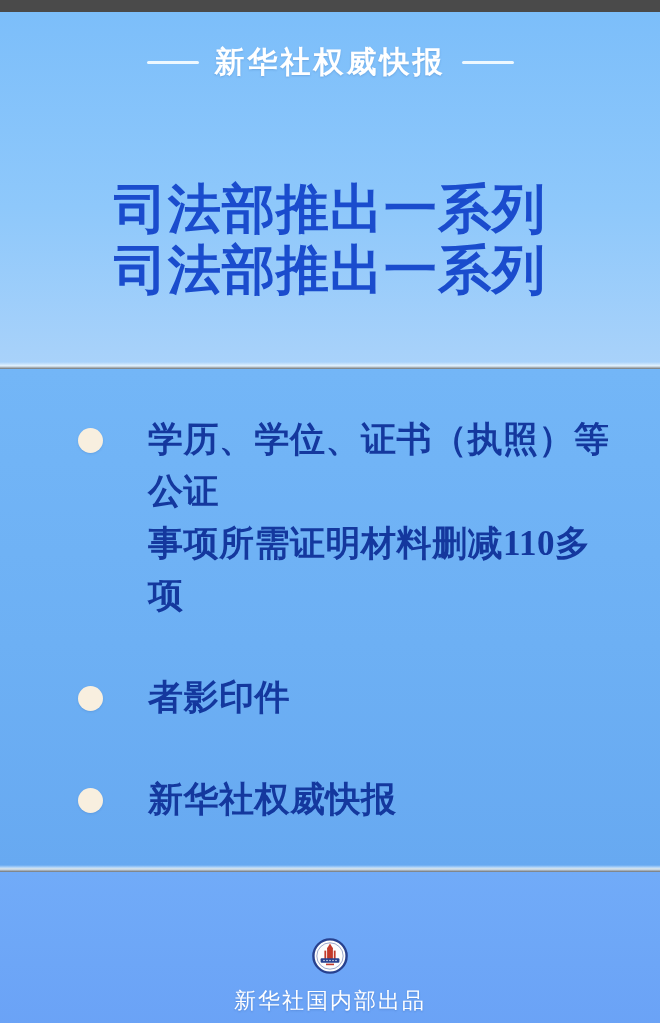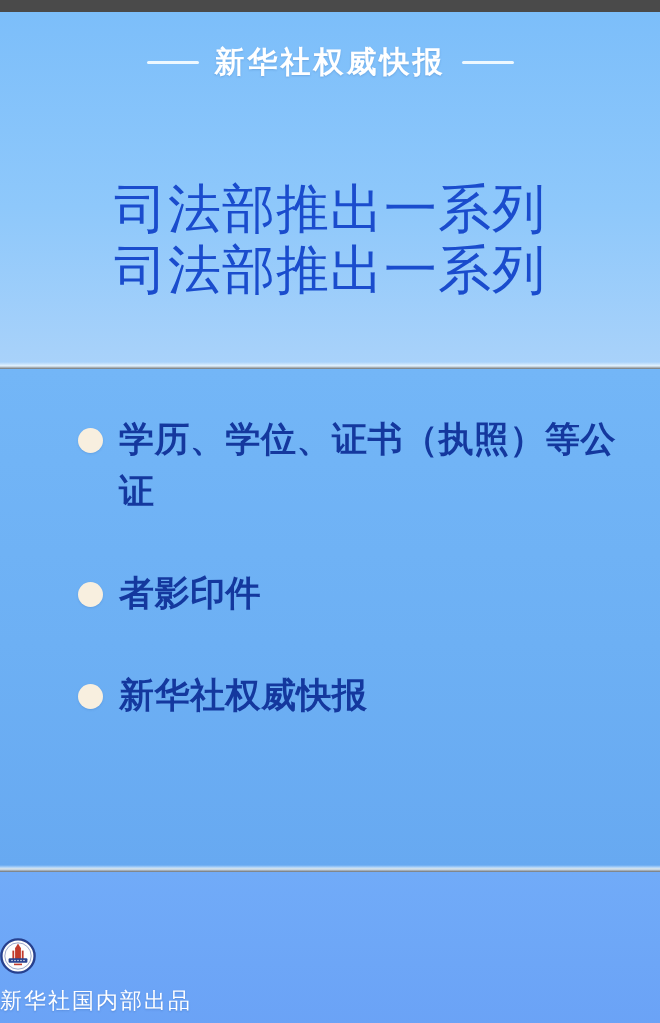--- a/index.html
+++ b/index.html
@@ -52,34 +52,35 @@
     font-weight: 700;
     letter-spacing: 3px;
     text-shadow: 0 1px 2px rgba(40,90,160,0.25);
   }
 
   
   .title {
     position: absolute; left: 0; top: 166px; width: 100%;
     text-align: center;
     color: #1a4ccd;
-    font-weight: 400;
+    font-weight: 700;
     font-size: 53px;
     line-height: 61px;
     letter-spacing: 1px;
   }
 
   
   .bullets {
     position: absolute; left: 78px; top: 402px; width: 540px;
   }
   .bullet {
     display: flex;
     align-items: flex-start;
     margin-bottom: 50px;
+    gap: 29px;
   }
   .bullet .dot {
     flex: none;
     width: 25px; height: 25px;
     margin: 14px 16px 0 0;
     border-radius: 50%;
     background: #f8efdf;
     box-shadow: 0 1px 2px rgba(60,110,180,0.25);
   }
   .bullet .text {
@@ -88,21 +89,21 @@
     font-size: 35px;
     line-height: 52px;
     color: #14389e;
     letter-spacing: 0.5px;
   }
   .bullet .text span { display: block; }
 
   
   .footer {
     position: absolute; left: 0; top: 926px; width: 100%;
-    display: flex; flex-direction: column; align-items: flex-start;
+    display: flex; flex-direction: column; align-items: center;
   }
   .emblem { width: 36px; height: 36px; }
   .credit {
     margin-top: 8px;
     color: #ffffff;
     font-size: 22px;
     font-weight: 400;
     letter-spacing: 2px;
     text-shadow: 0 1px 2px rgba(40,80,150,0.3);
   }
@@ -128,20 +129,21 @@
     <div>司法部推出一系列</div>
     <div>司法部推出一系列</div>
   </div>
 
   <div class="bullets">
 
     <div class="bullet">
       <span class="dot"></span>
       <div class="text">
         <span>学历、学位、证书（执照）等公证</span>
+        <span>事项所需证明材料删减110多项</span>
       </div>
     </div>
 
     <div class="bullet">
       <span class="dot"></span>
       <div class="text">
         <span>者影印件</span>
       </div>
     </div>
 

